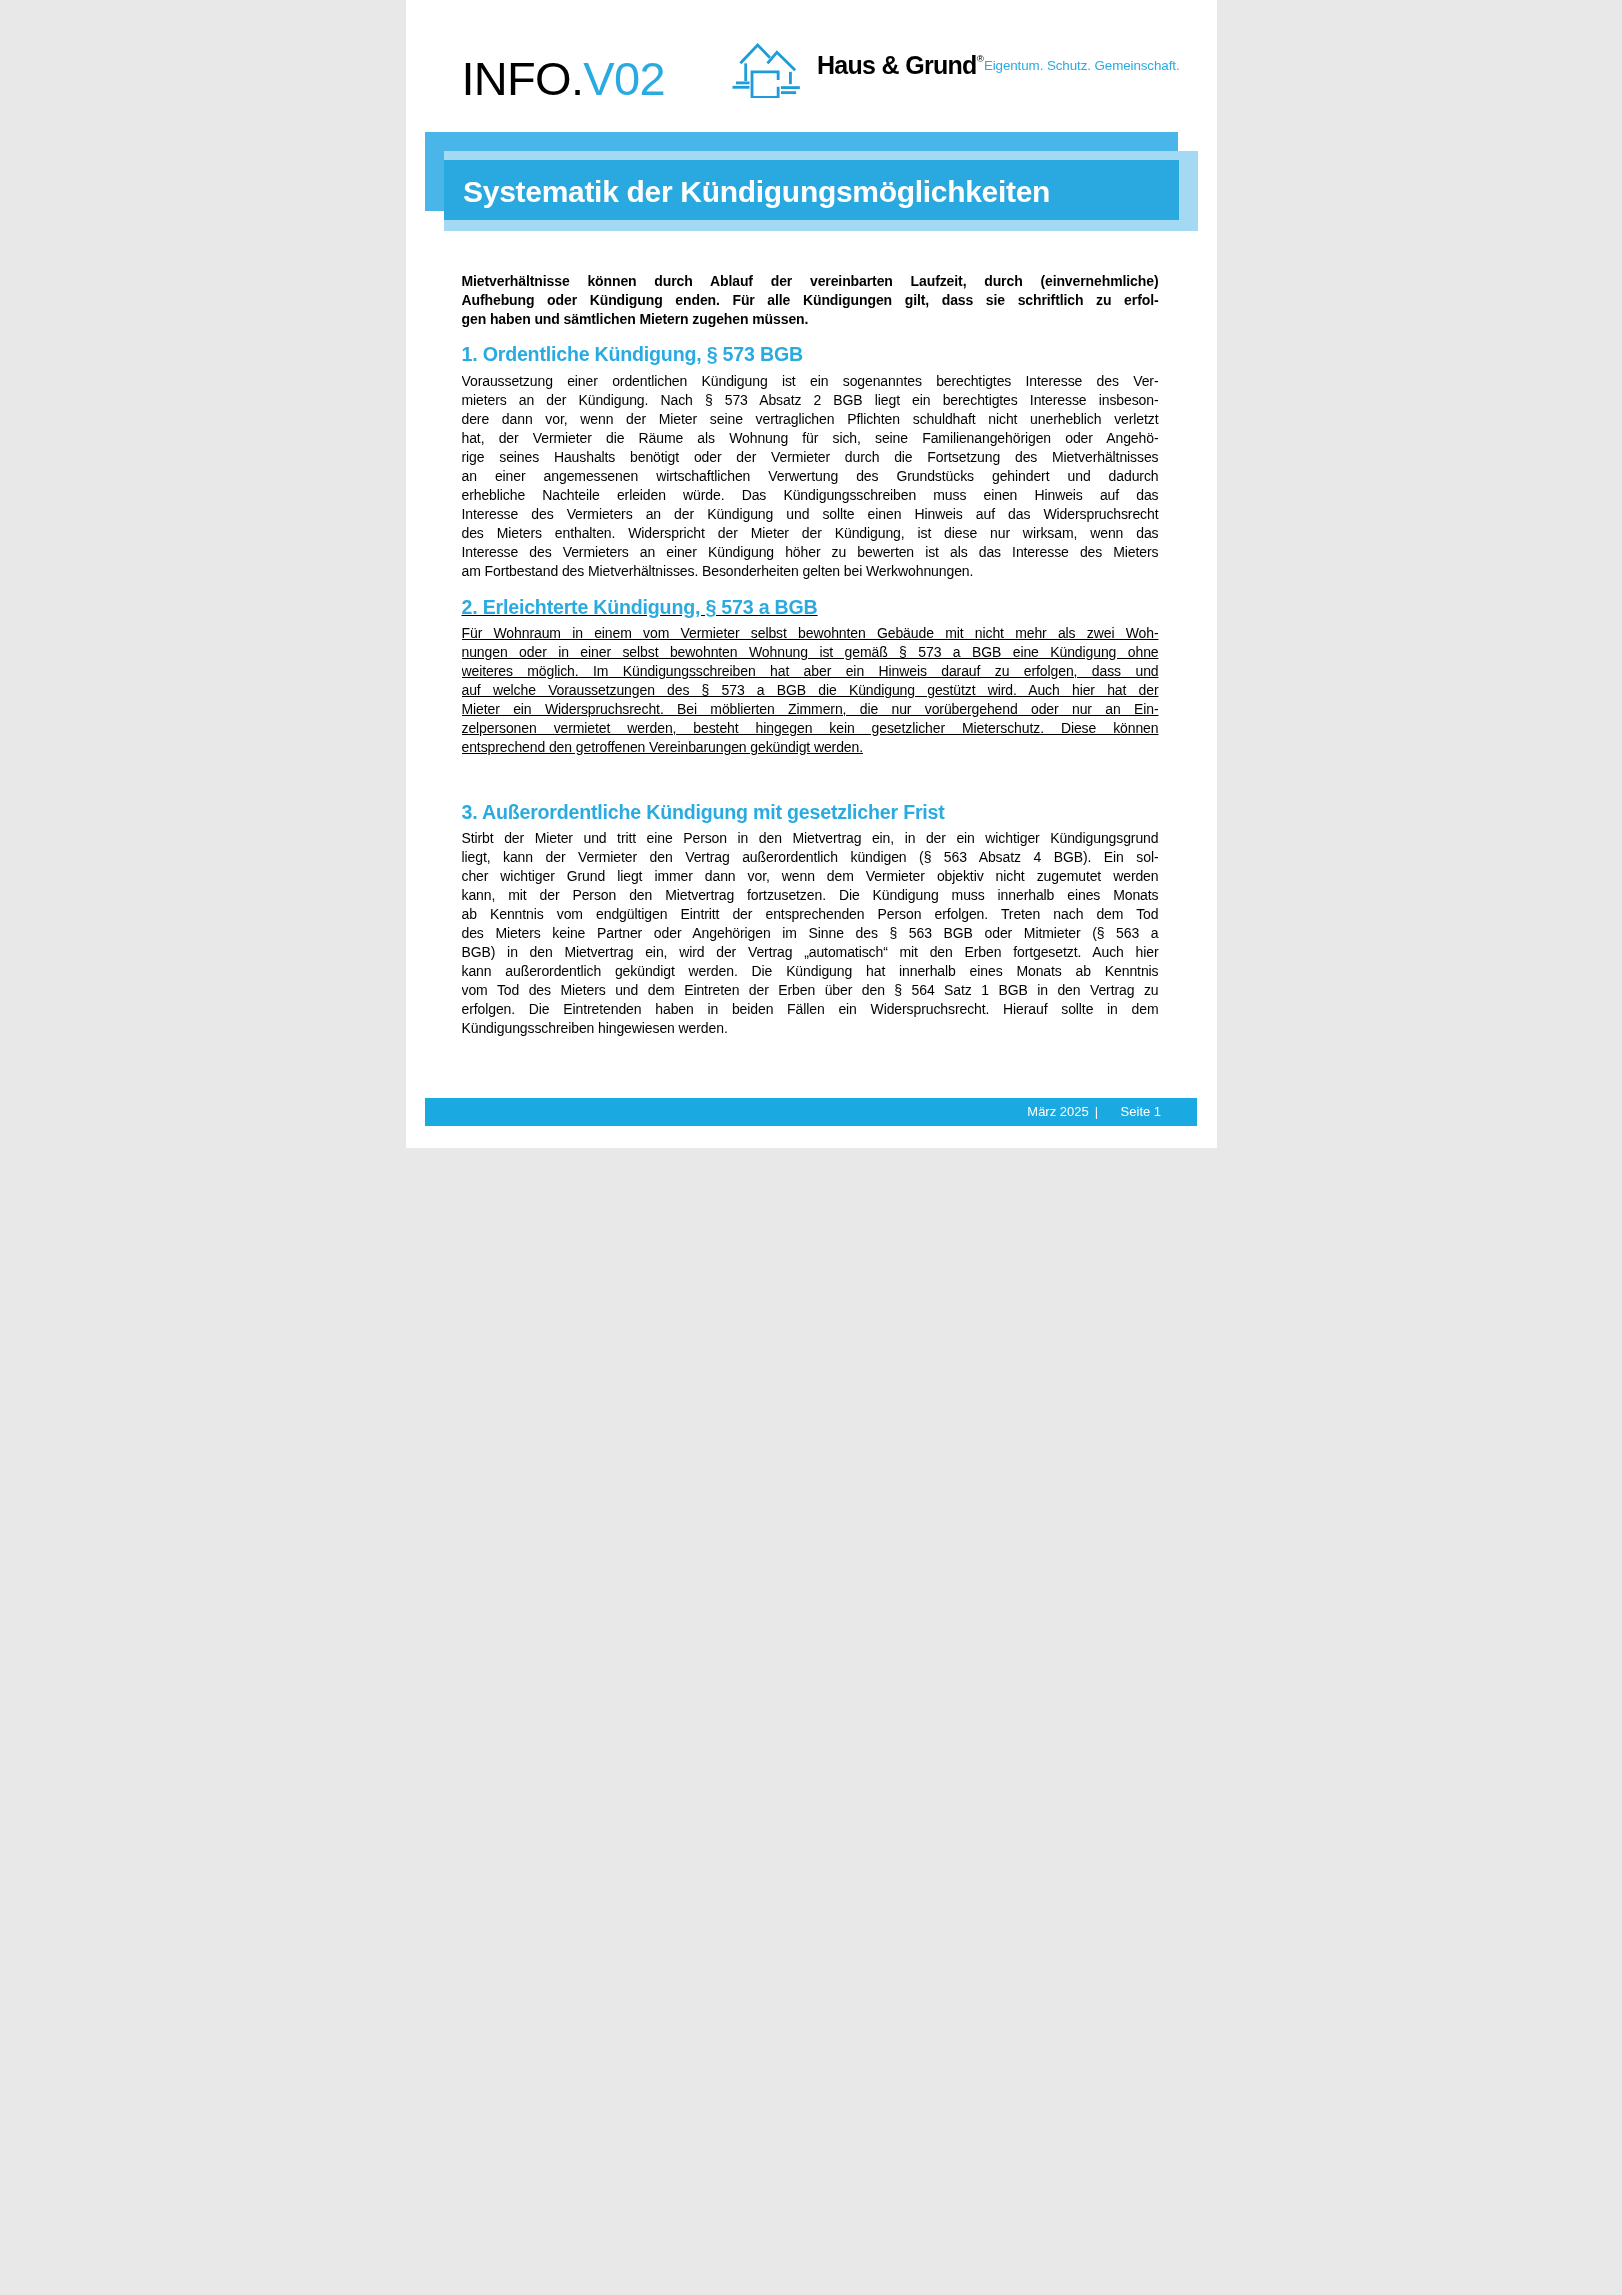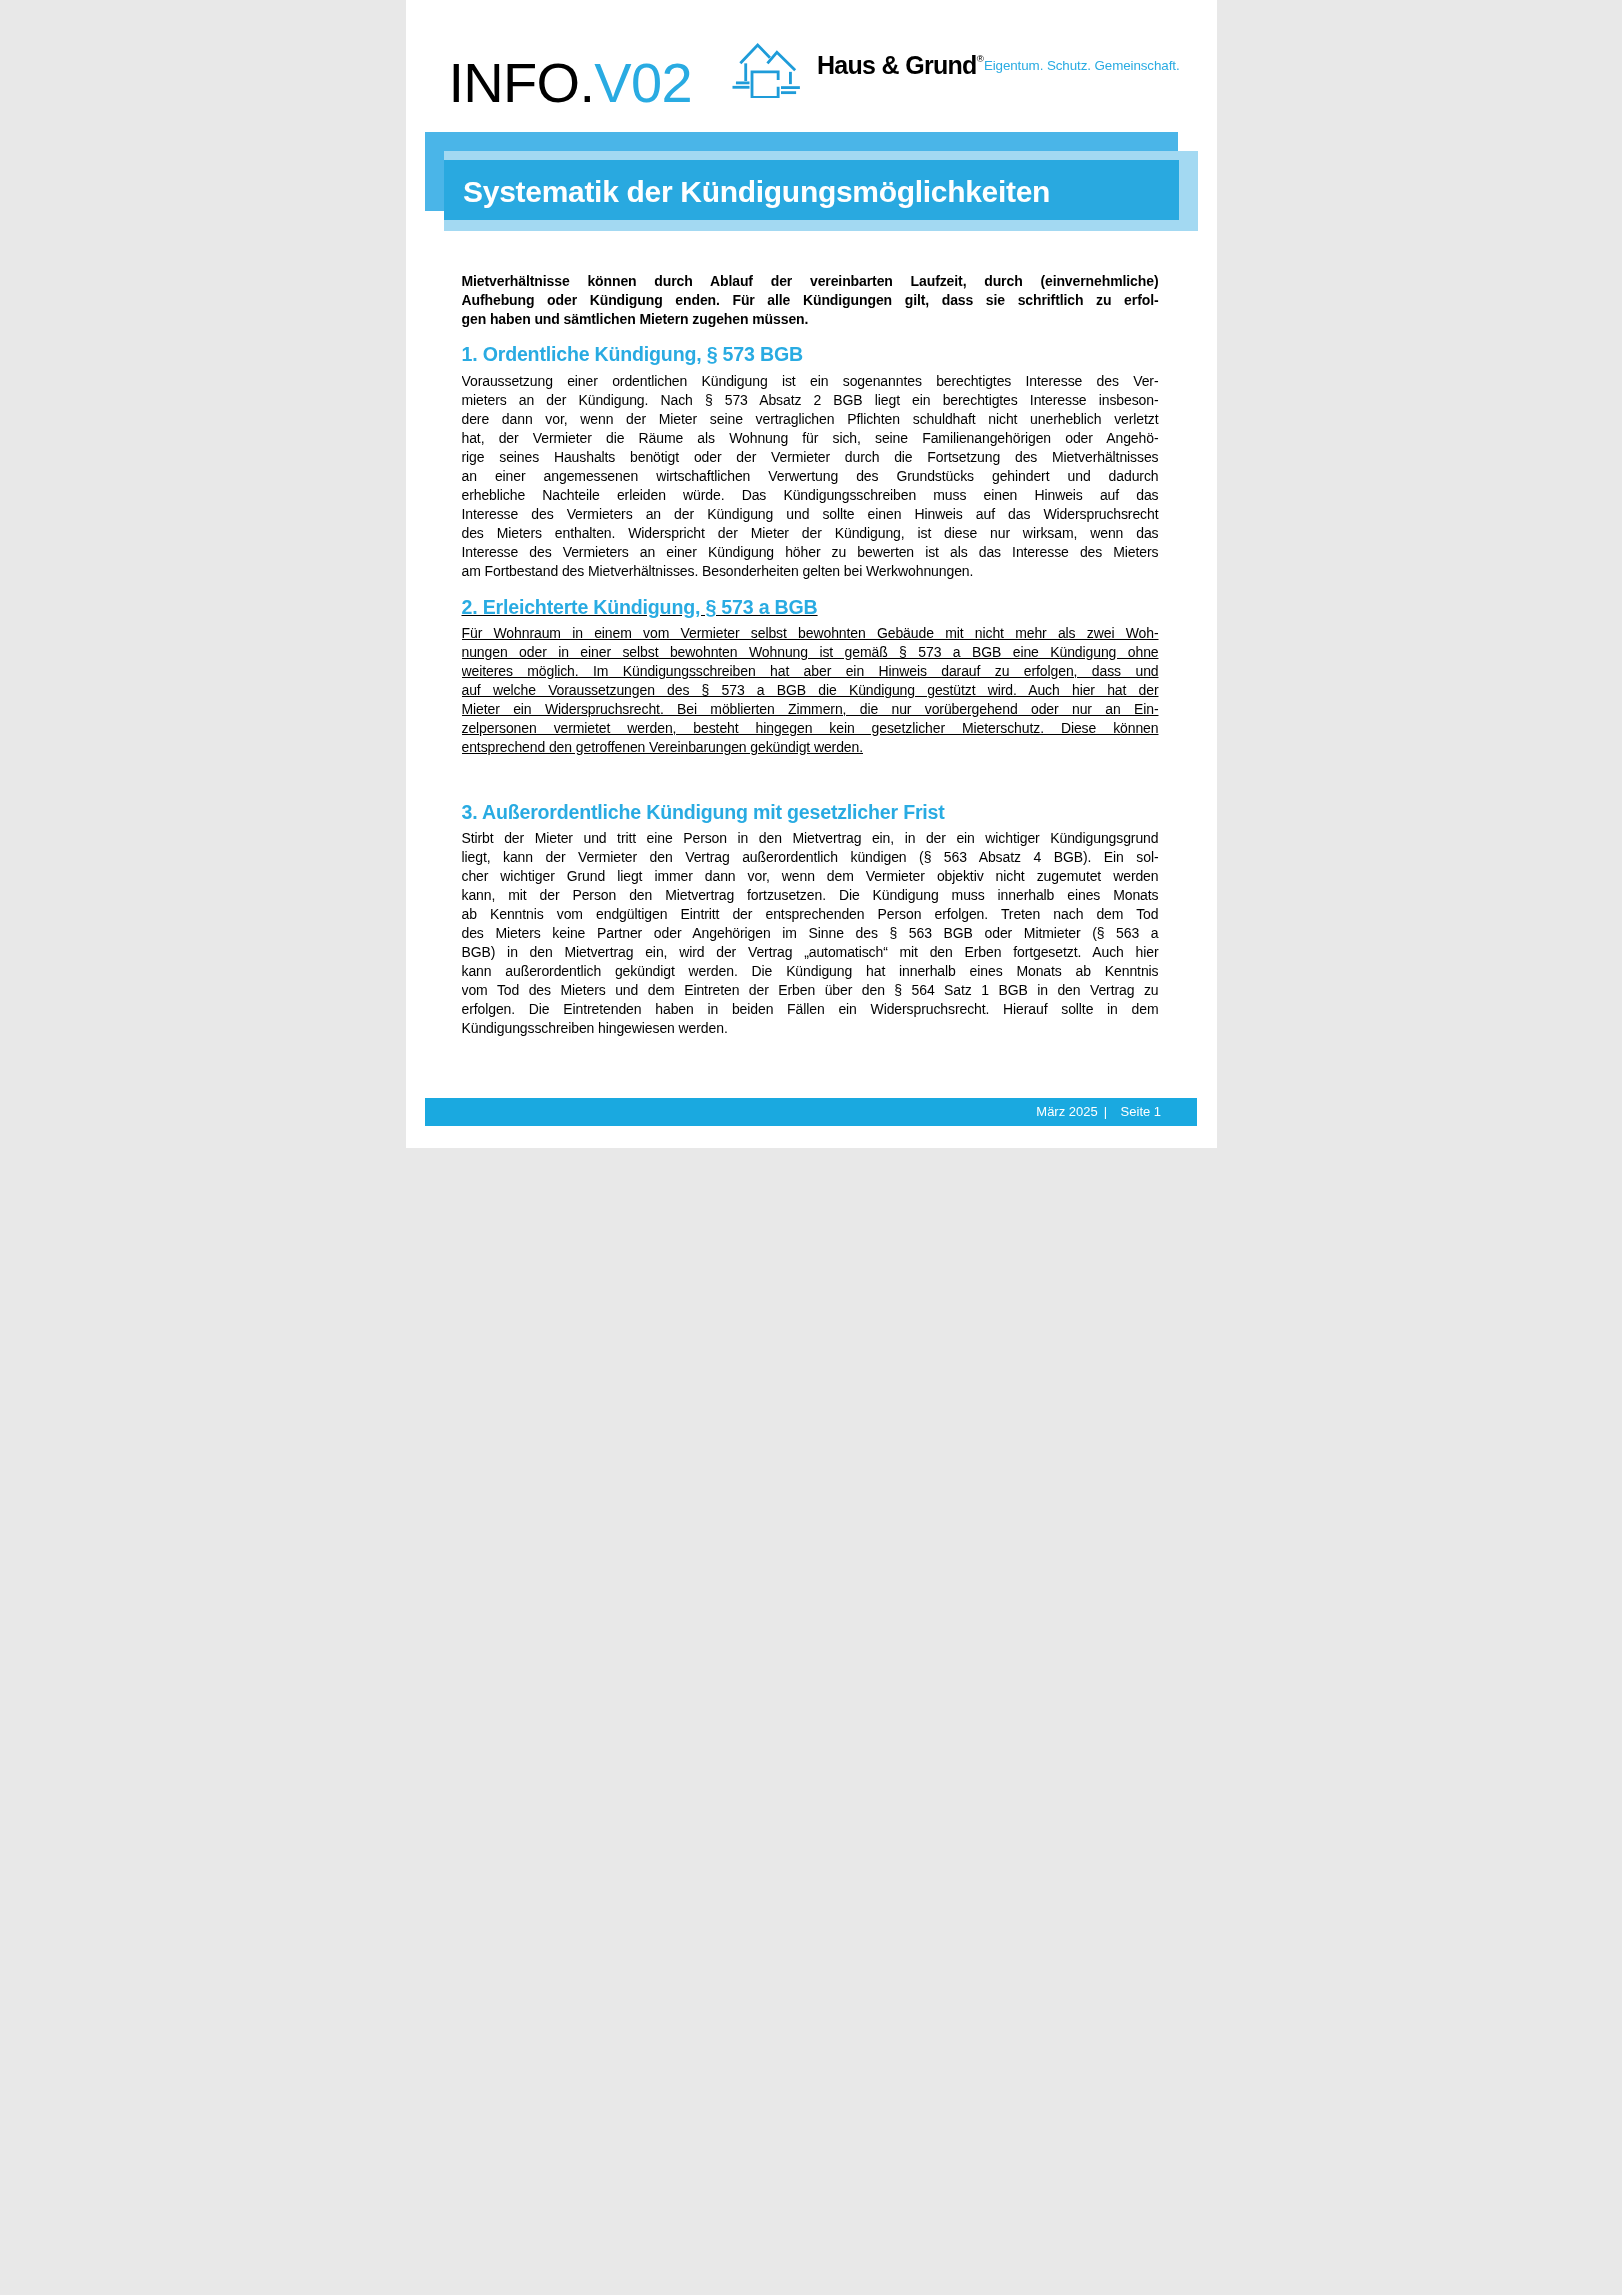--- a/index.html
+++ b/index.html
@@ -8,22 +8,22 @@
     width:811px; height:1148px;
     margin:0 auto;
     background:#ffffff;
     overflow:hidden;
     font-family:"Liberation Sans", sans-serif;
     color:#000;
   }
 
   
   .masthead-title {
-    position:absolute; left:43px; top:55px;
-    font-size:56px; line-height:1; letter-spacing:-0.7px;
+    position:absolute; left:56px; top:55px;
+    font-size:47px; line-height:1; letter-spacing:-0.7px;
     color:#000; white-space:nowrap;
   }
   .masthead-title .accent { color:#29abe2; }
 
   
   .logo {
     position:absolute; top:35px; right:37px;
     display:flex; align-items:flex-start; gap:14.4px;
   }
   .logo-icon { width:73px; height:63px; display:block; }
@@ -81,21 +81,21 @@
 
   
   .footer-bar {
     position:absolute; left:19.6px; top:1098px; width:772px; height:27.5px;
     background:#1aa9e0;
     display:flex; align-items:center; justify-content:flex-end;
     padding-right:36px; box-sizing:border-box;
     color:#ffffff; font-size:13px;
   }
   .footer-sep { margin:0 4.6px 0 5.9px; }
-  .footer-page { margin-left:9px; }
+  .footer-page { margin-left:18px; }
 </style>
 </head>
 <body>
 
 <div class="page">
 
   <div class="masthead-title"><span>INFO.</span><span class="accent">V02</span></div>
 
   <div class="logo">
     <svg class="logo-icon" viewBox="0 0 220 200" fill="none" stroke="#1e9cd9" stroke-width="9">

